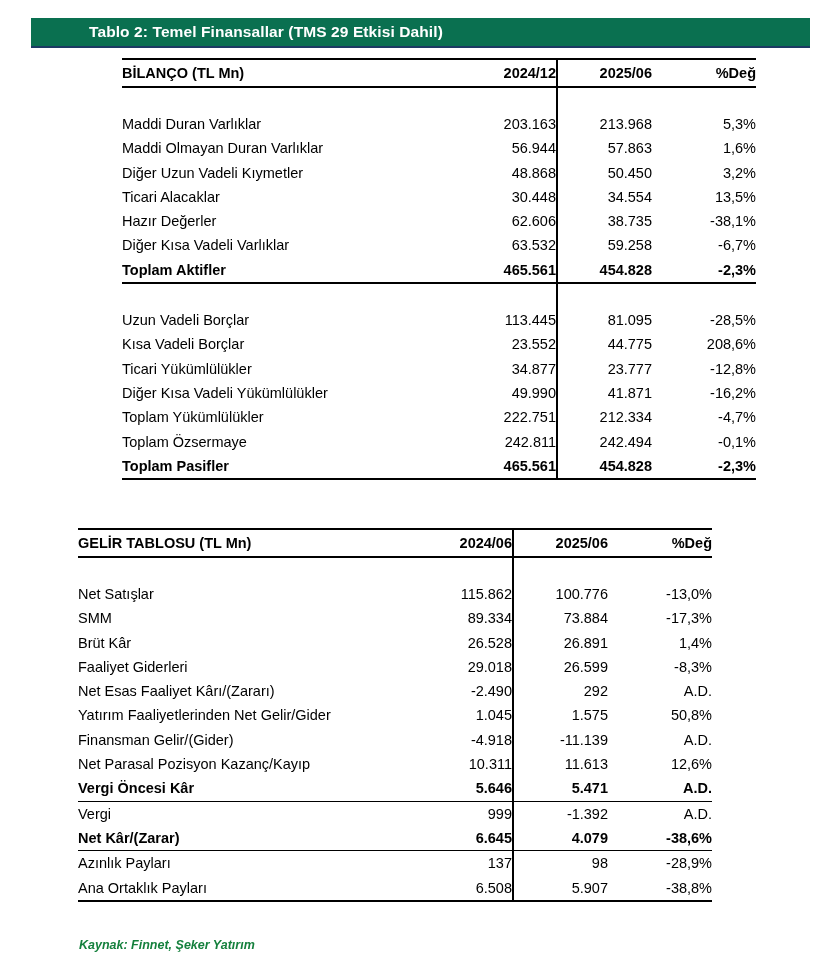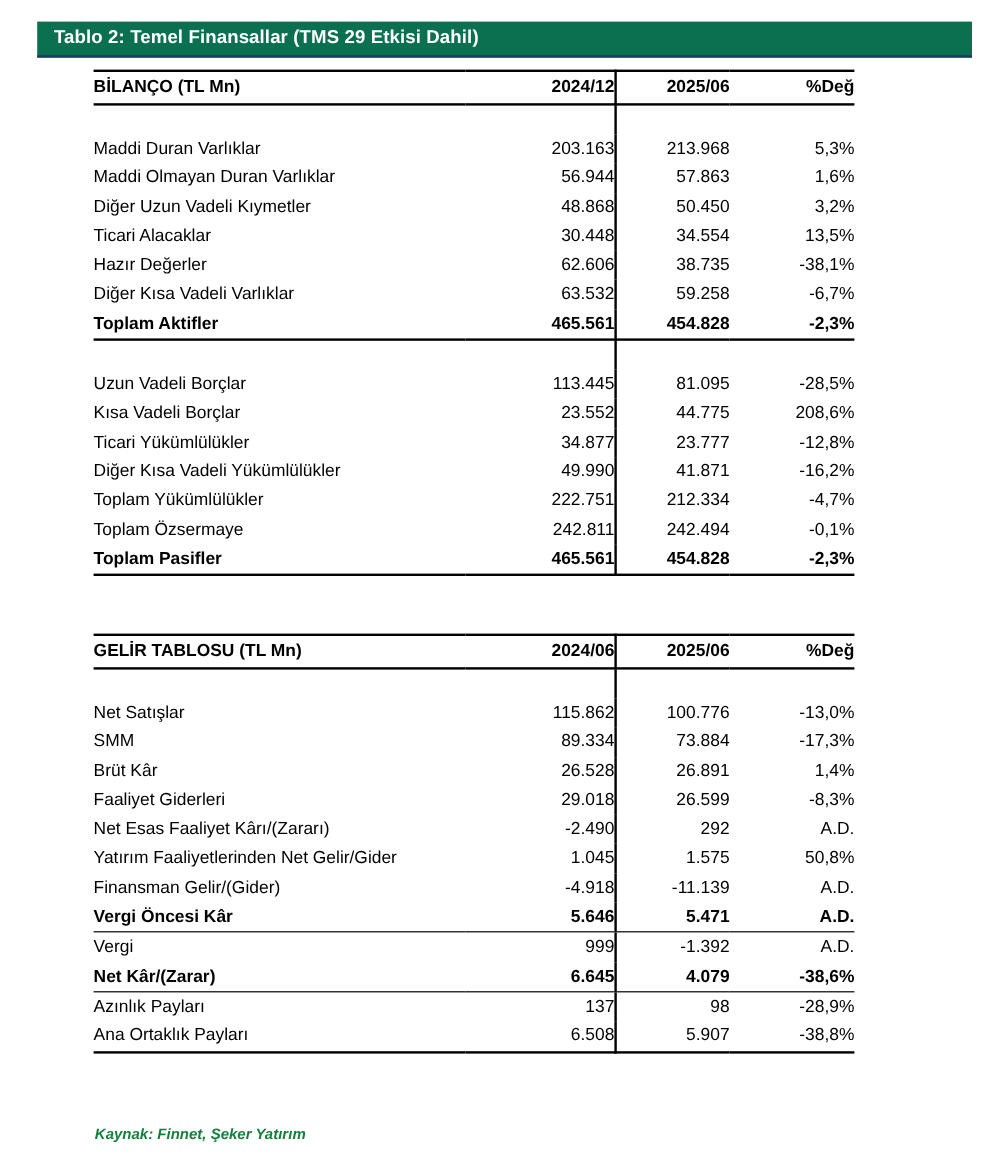--- a/index.html
+++ b/index.html
@@ -35,29 +35,30 @@
     display: flex;
     align-items: center;
   }
   .title-bar-text {
     color: #ffffff;
     font-size: 15.5px;
     font-weight: bold;
     letter-spacing: 0.1px;
     padding-left: 14px;
     white-space: nowrap;
+    margin-left: 44px;
   }
 
   
   .table-wrap {
     position: absolute;
     left: 78px;
     width: 634px;
   }
-  #balance-wrap { top: 58px; }
+  #balance-wrap { top: 58px; margin-left: 44px; }
   #income-wrap  { top: 528px; }
 
   table.fin {
     border-collapse: collapse;
     width: 634px;
     table-layout: fixed;
   }
   table.fin col.c-label { width: 310px; }
   table.fin col.c-v1    { width: 125px; }
   table.fin col.c-v2    { width: 95px; }
@@ -314,20 +315,26 @@
           <td class="v v1">1.045</td>
           <td class="v v2">1.575</td>
           <td class="v v3">50,8%</td>
         </tr>
         <tr>
           <td class="lbl">Finansman Gelir/(Gider)</td>
           <td class="v v1">-4.918</td>
           <td class="v v2">-11.139</td>
           <td class="v v3">A.D.</td>
         </tr>
+        <tr>
+          <td class="lbl">Net Parasal Pozisyon Kazanç/Kayıp</td>
+          <td class="v v1">10.311</td>
+          <td class="v v2">11.613</td>
+          <td class="v v3">12,6%</td>
+        </tr>
 
         <tr class="bold">
           <td class="lbl">Vergi Öncesi Kâr</td>
           <td class="v v1">5.646</td>
           <td class="v v2">5.471</td>
           <td class="v v3">A.D.</td>
         </tr>
 
         <tr class="rule-top">
           <td class="lbl">Vergi</td>

